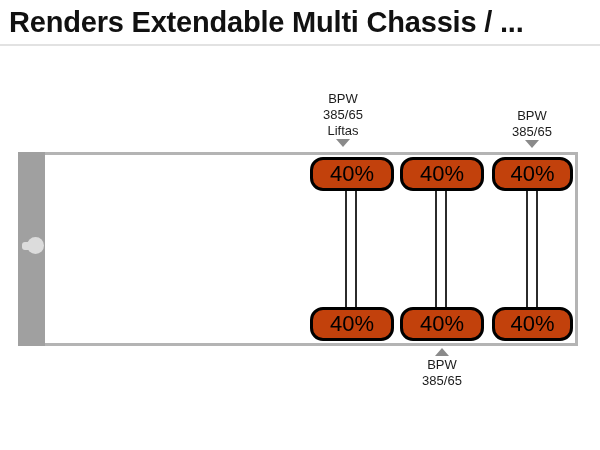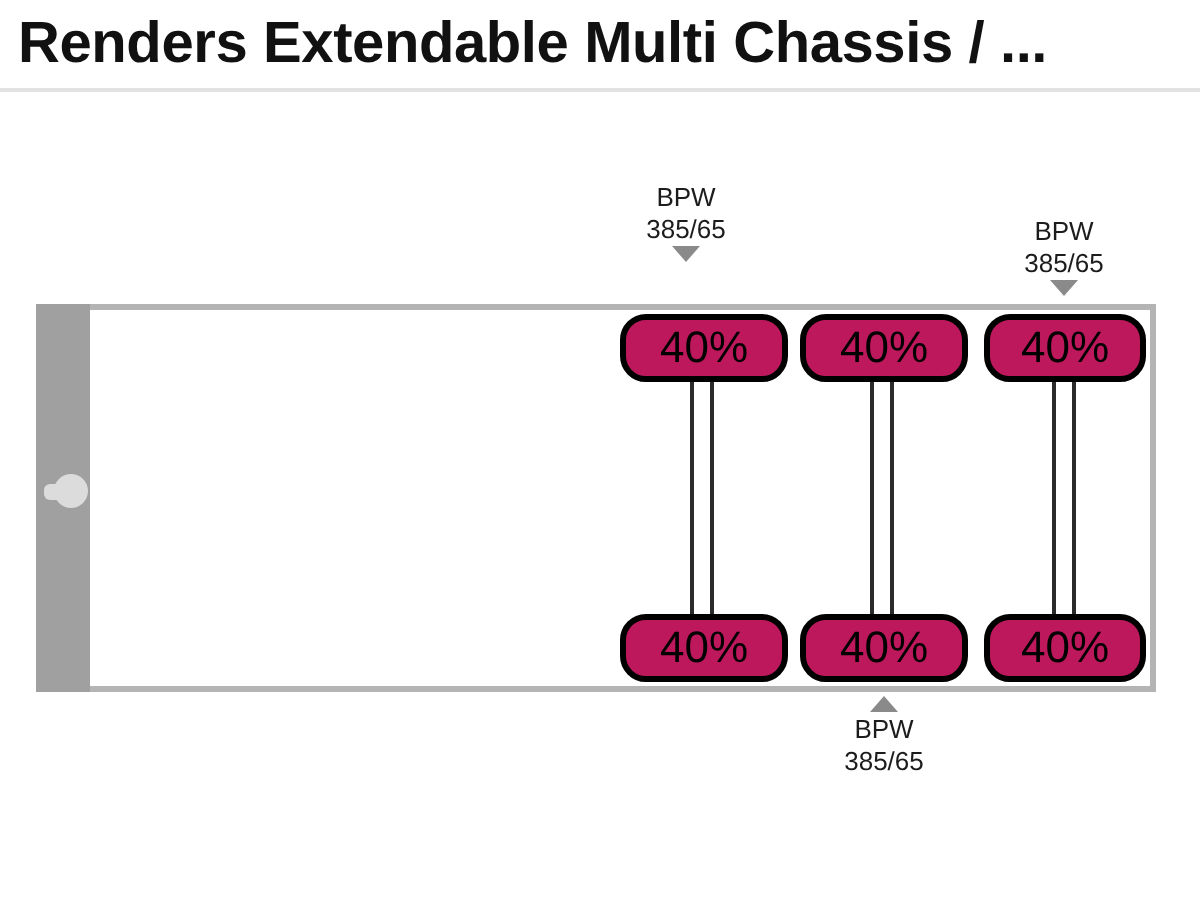--- a/index.html
+++ b/index.html
@@ -91,21 +91,21 @@
     width: 9px;
     height: 8px;
     border-radius: 3px;
     background: #dcdcdc;
   }
   .tyre-box {
     position: absolute;
     box-sizing: border-box;
     border: 3px solid #000000;
     border-radius: 13px;
-    background: #be185d;
+    background: #c2410c;
     text-align: center;
     font-size: 22px;
     color: #000000;
     line-height: 28px;
   }
   .axle-rod {
     position: absolute;
     background: #ffffff;
     border-left: 2px solid #2b2b2b;
     border-right: 2px solid #2b2b2b;
@@ -156,20 +156,21 @@
 
   <div id="front-block"></div>
   <div id="kingpin-icon">
     <span class="pin-head"></span>
     <span class="pin-tab"></span>
   </div>
 
   <div class="callout" style="left:297px; top:45px; width:92px;">
     <span class="line">BPW</span>
     <span class="line">385/65</span>
+    <span class="line">Liftas</span>
     <span class="arrow-down"></span>
   </div>
   <div class="axle-rod" style="left:345px; top:128px; width:12px; height:160px;"></div>
   <div class="tyre-box" style="left:310px; top:111px; width:84px; height:34px;">
     <span>40%</span>
   </div>
   <div class="tyre-box" style="left:310px; top:261px; width:84px; height:34px;">
     <span>40%</span>
   </div>
 

